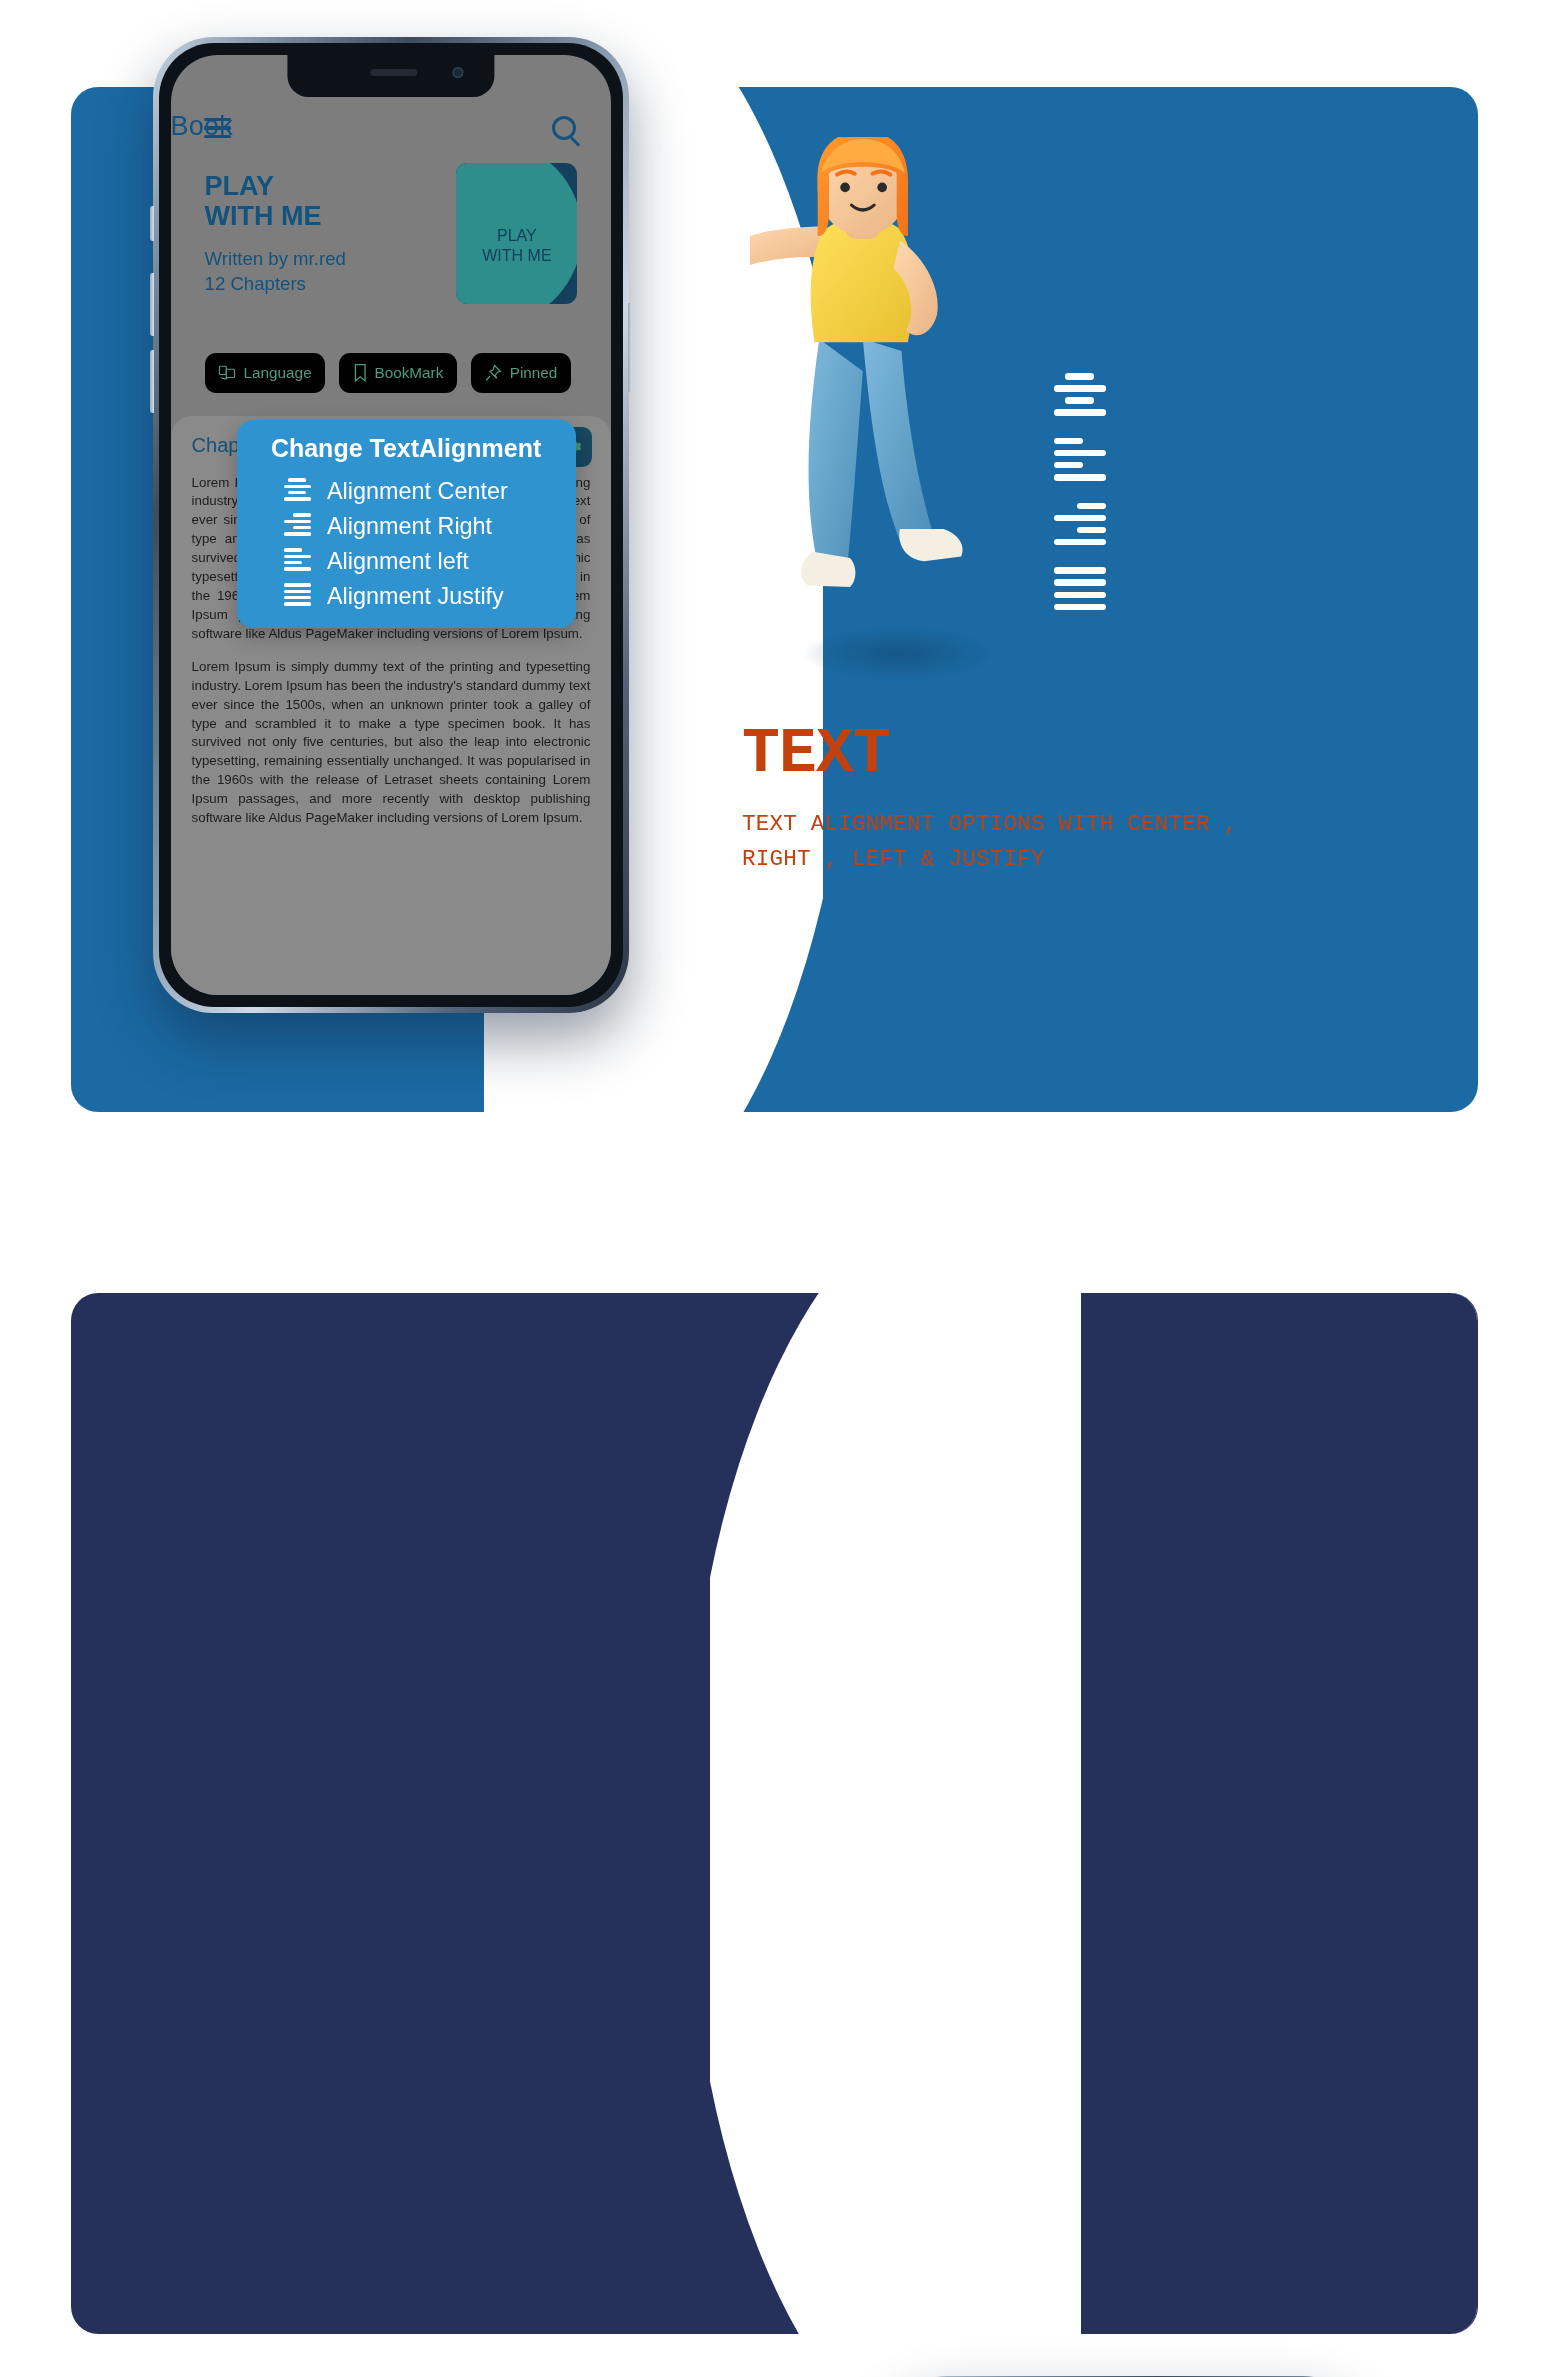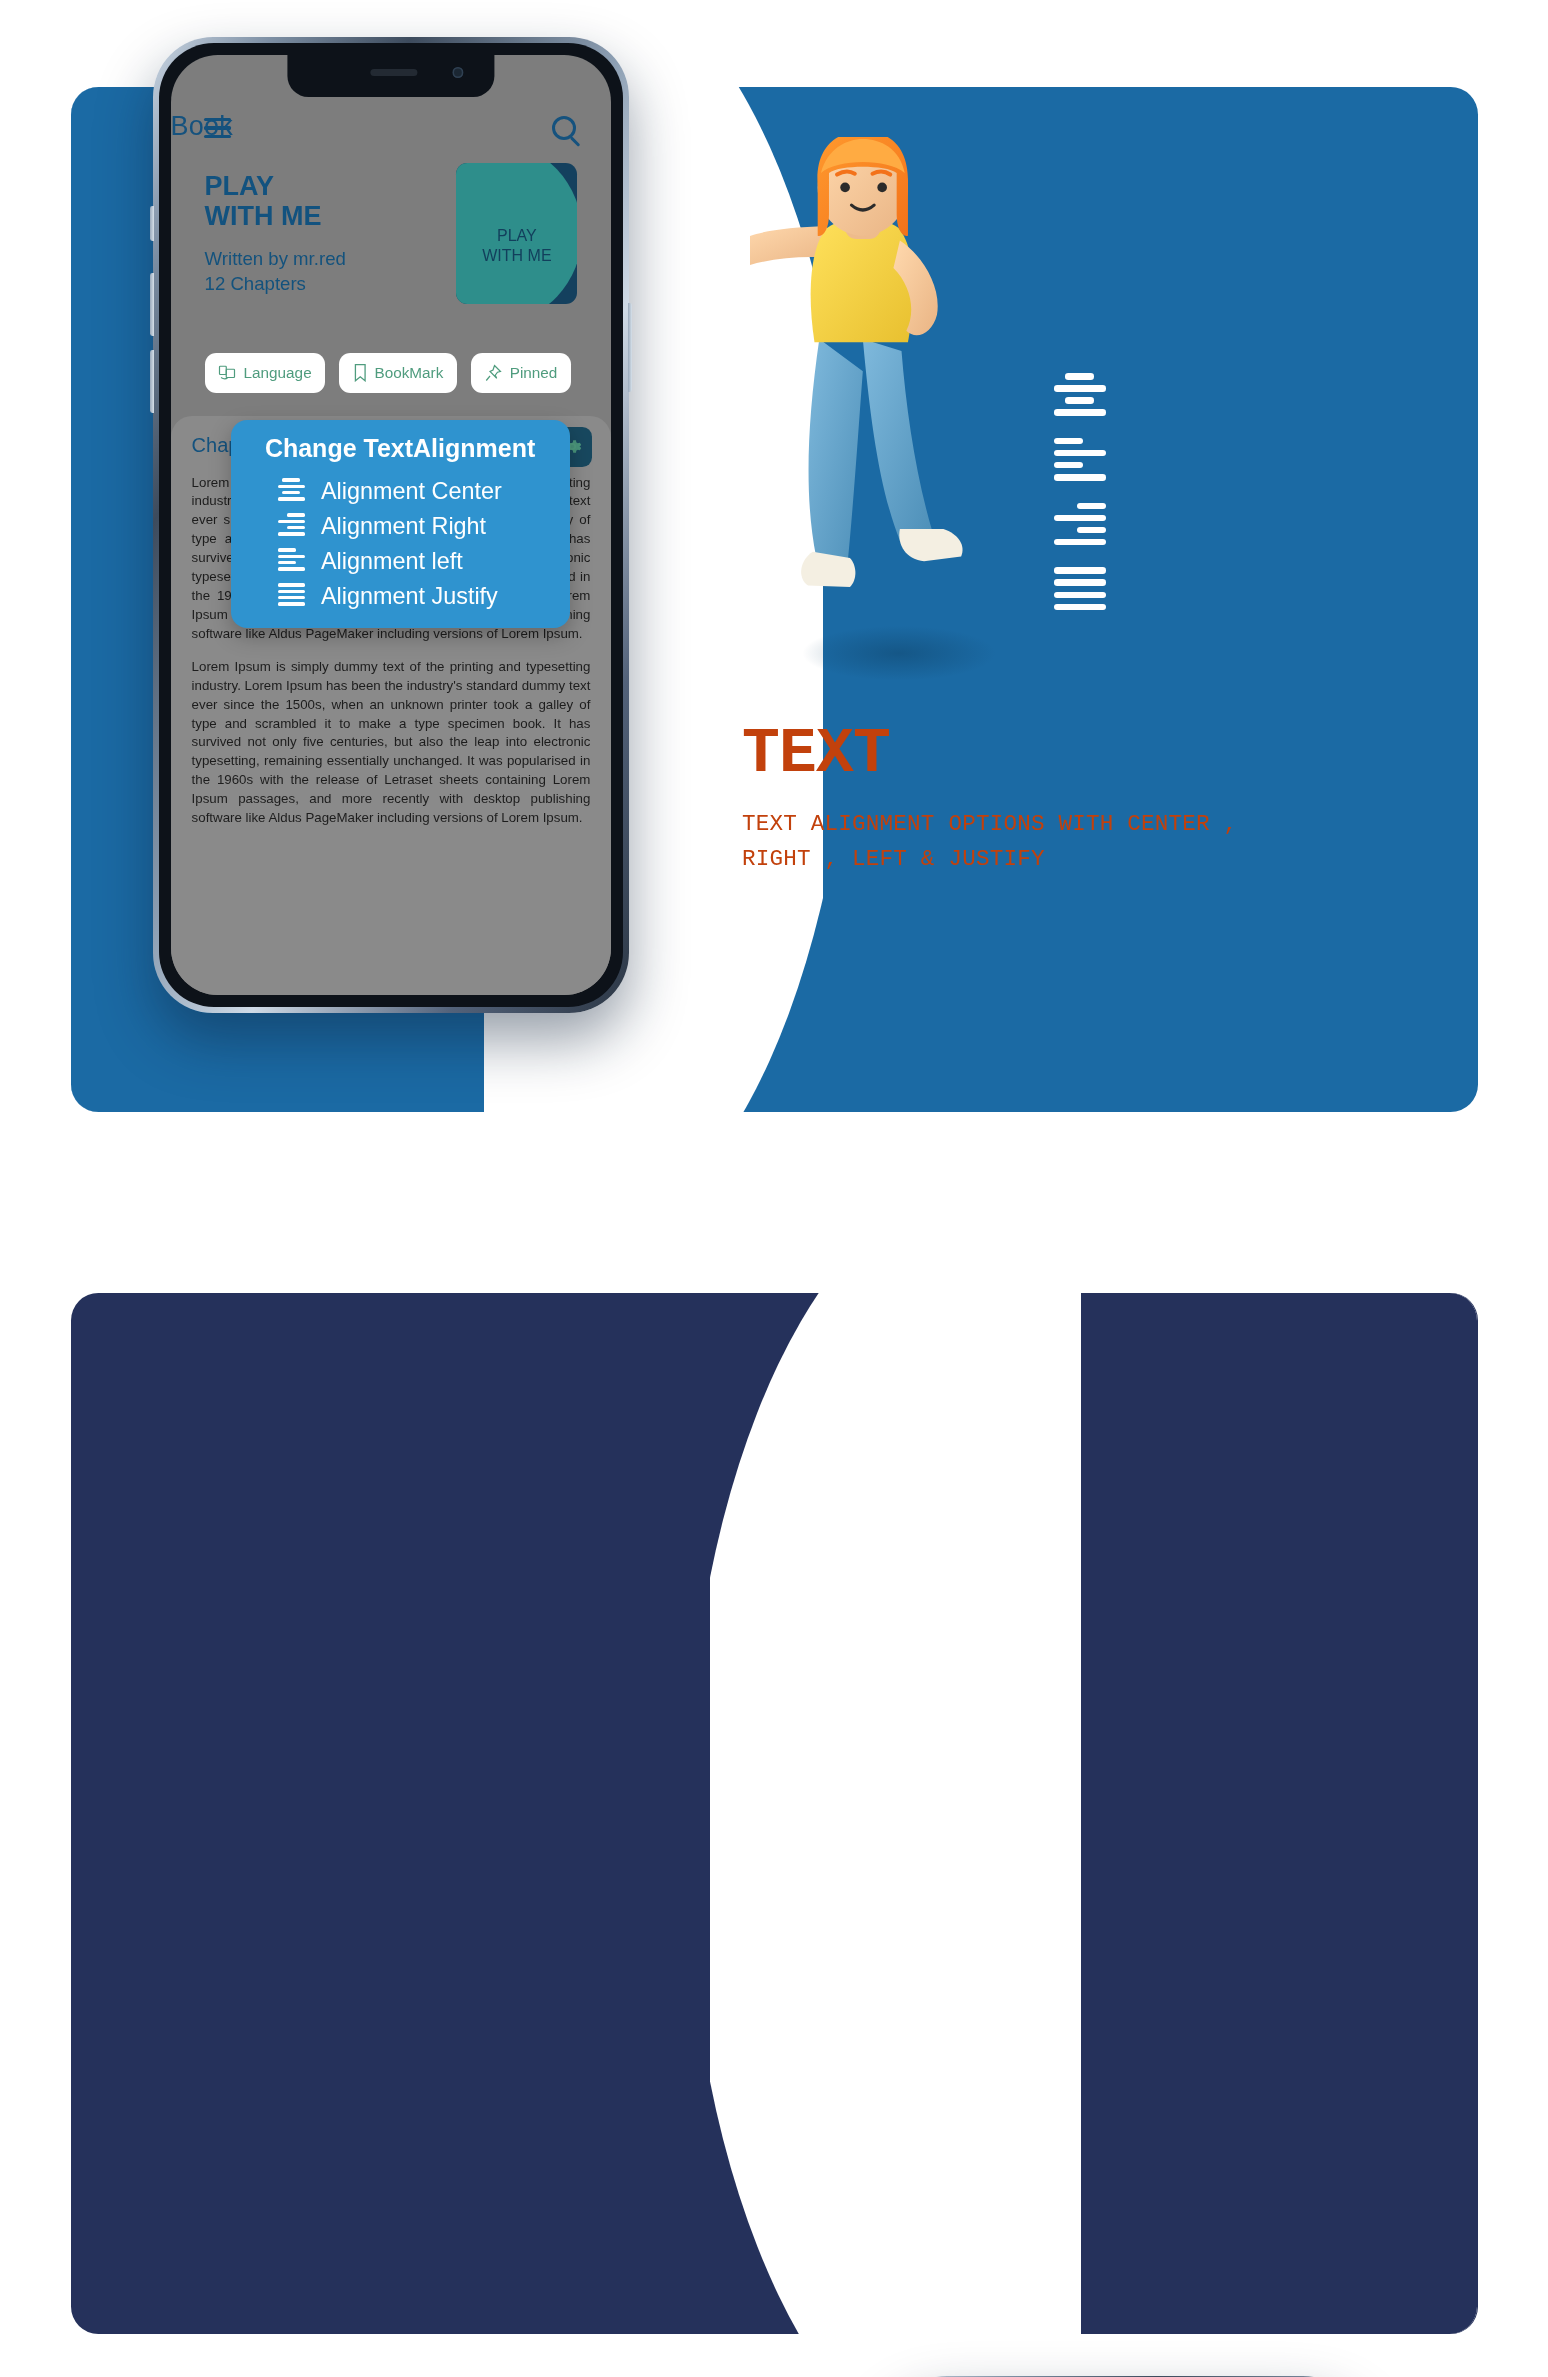--- a/index.html
+++ b/index.html
@@ -143,21 +143,21 @@
     background:#2e8e8b; border-radius:50%;
   }
   .cover .cvt{
     position:absolute; left:0; right:0; bottom:27%;
     text-align:center; color:#123f5c; font-size:16px; line-height:1.25;
   }
 
   .chips{ position:absolute; display:flex; gap:13.7px; }
   .chip{
     display:flex; align-items:center; gap:7.3px;
-    background:#ffffff; border-radius:11.3px; padding:10.5px 13.7px;
+    background:#000000; border-radius:11.3px; padding:10.5px 13.7px;
     color:#4f9c7e; font-size:15.3px;
   }
   .chip svg{ display:block; }
 
   .reader{
     position:absolute; left:0; right:0; bottom:0;
     background:#8a8a8a; border-radius:21px 21px 0 0; overflow:hidden;
   }
   .reader-head{
     position:absolute; left:21px; top:18px; color:#14527e;
@@ -357,21 +357,21 @@
               <div class="gear">
                 <svg width="21" height="21" viewBox="0 0 24 24" fill="#4f9c7e">
                   <path d="M12 8a4 4 0 100 8 4 4 0 000-8zm0 6a2 2 0 110-4 2 2 0 010 4z"></path>
                   <path d="M20 12l2-1.6-1.6-2.8-2.4.8a7 7 0 00-1.6-.9L16 4.8h-3.2l-.4 2.7c-.6.2-1.1.5-1.6.9l-2.4-.8L6.8 10.4 8.8 12l-2 1.6 1.6 2.8 2.4-.8c.5.4 1 .7 1.6.9l.4 2.7H16l.4-2.7c.6-.2 1.1-.5 1.6-.9l2.4.8 1.6-2.8z" opacity=".9"></path>
                 </svg>
               </div>
               <div class="para" style="margin-top:58px;">Lorem Ipsum is simply dummy text of the printing and typesetting industry. Lorem Ipsum has been the industry's standard dummy text ever since the 1500s, when an unknown printer took a galley of type and scrambled it to make a type specimen book. It has survived not only five centuries, but also the leap into electronic typesetting, remaining essentially unchanged. It was popularised in the 1960s with the release of Letraset sheets containing Lorem Ipsum passages, and more recently with desktop publishing software like Aldus PageMaker including versions of Lorem Ipsum.</div>
               <div class="para" style="margin-top:14.5px;">Lorem Ipsum is simply dummy text of the printing and typesetting industry. Lorem Ipsum has been the industry's standard dummy text ever since the 1500s, when an unknown printer took a galley of type and scrambled it to make a type specimen book. It has survived not only five centuries, but also the leap into electronic typesetting, remaining essentially unchanged. It was popularised in the 1960s with the release of Letraset sheets containing Lorem Ipsum passages, and more recently with desktop publishing software like Aldus PageMaker including versions of Lorem Ipsum.</div>
             </div>
 
-            <div class="dialog" style="left:60px; top:365px; width:339px; padding:14.5px 0 18px;">
+            <div class="dialog" style="left:66px; top:365px; width:339px; padding:14.5px 0 18px;">
               <div class="dlg-title" style="font-size:25px; margin-bottom:14.5px;">Change TextAlignment</div>
               <div style="padding-left:47px;">
                 <div class="opt" style="font-size:23.4px; margin-bottom:8px;">
                   <span class="opt-ico" style="width:27.4px; margin-right:16px;">
                     <i style="width:18px;margin-left:4.8px;"></i>
                       <i style="width:27.4px;"></i>
                       <i style="width:18px;margin-left:4.8px;"></i>
                       <i style="width:27.4px;"></i>
                   </span>
                   <span>Alignment Center</span>

